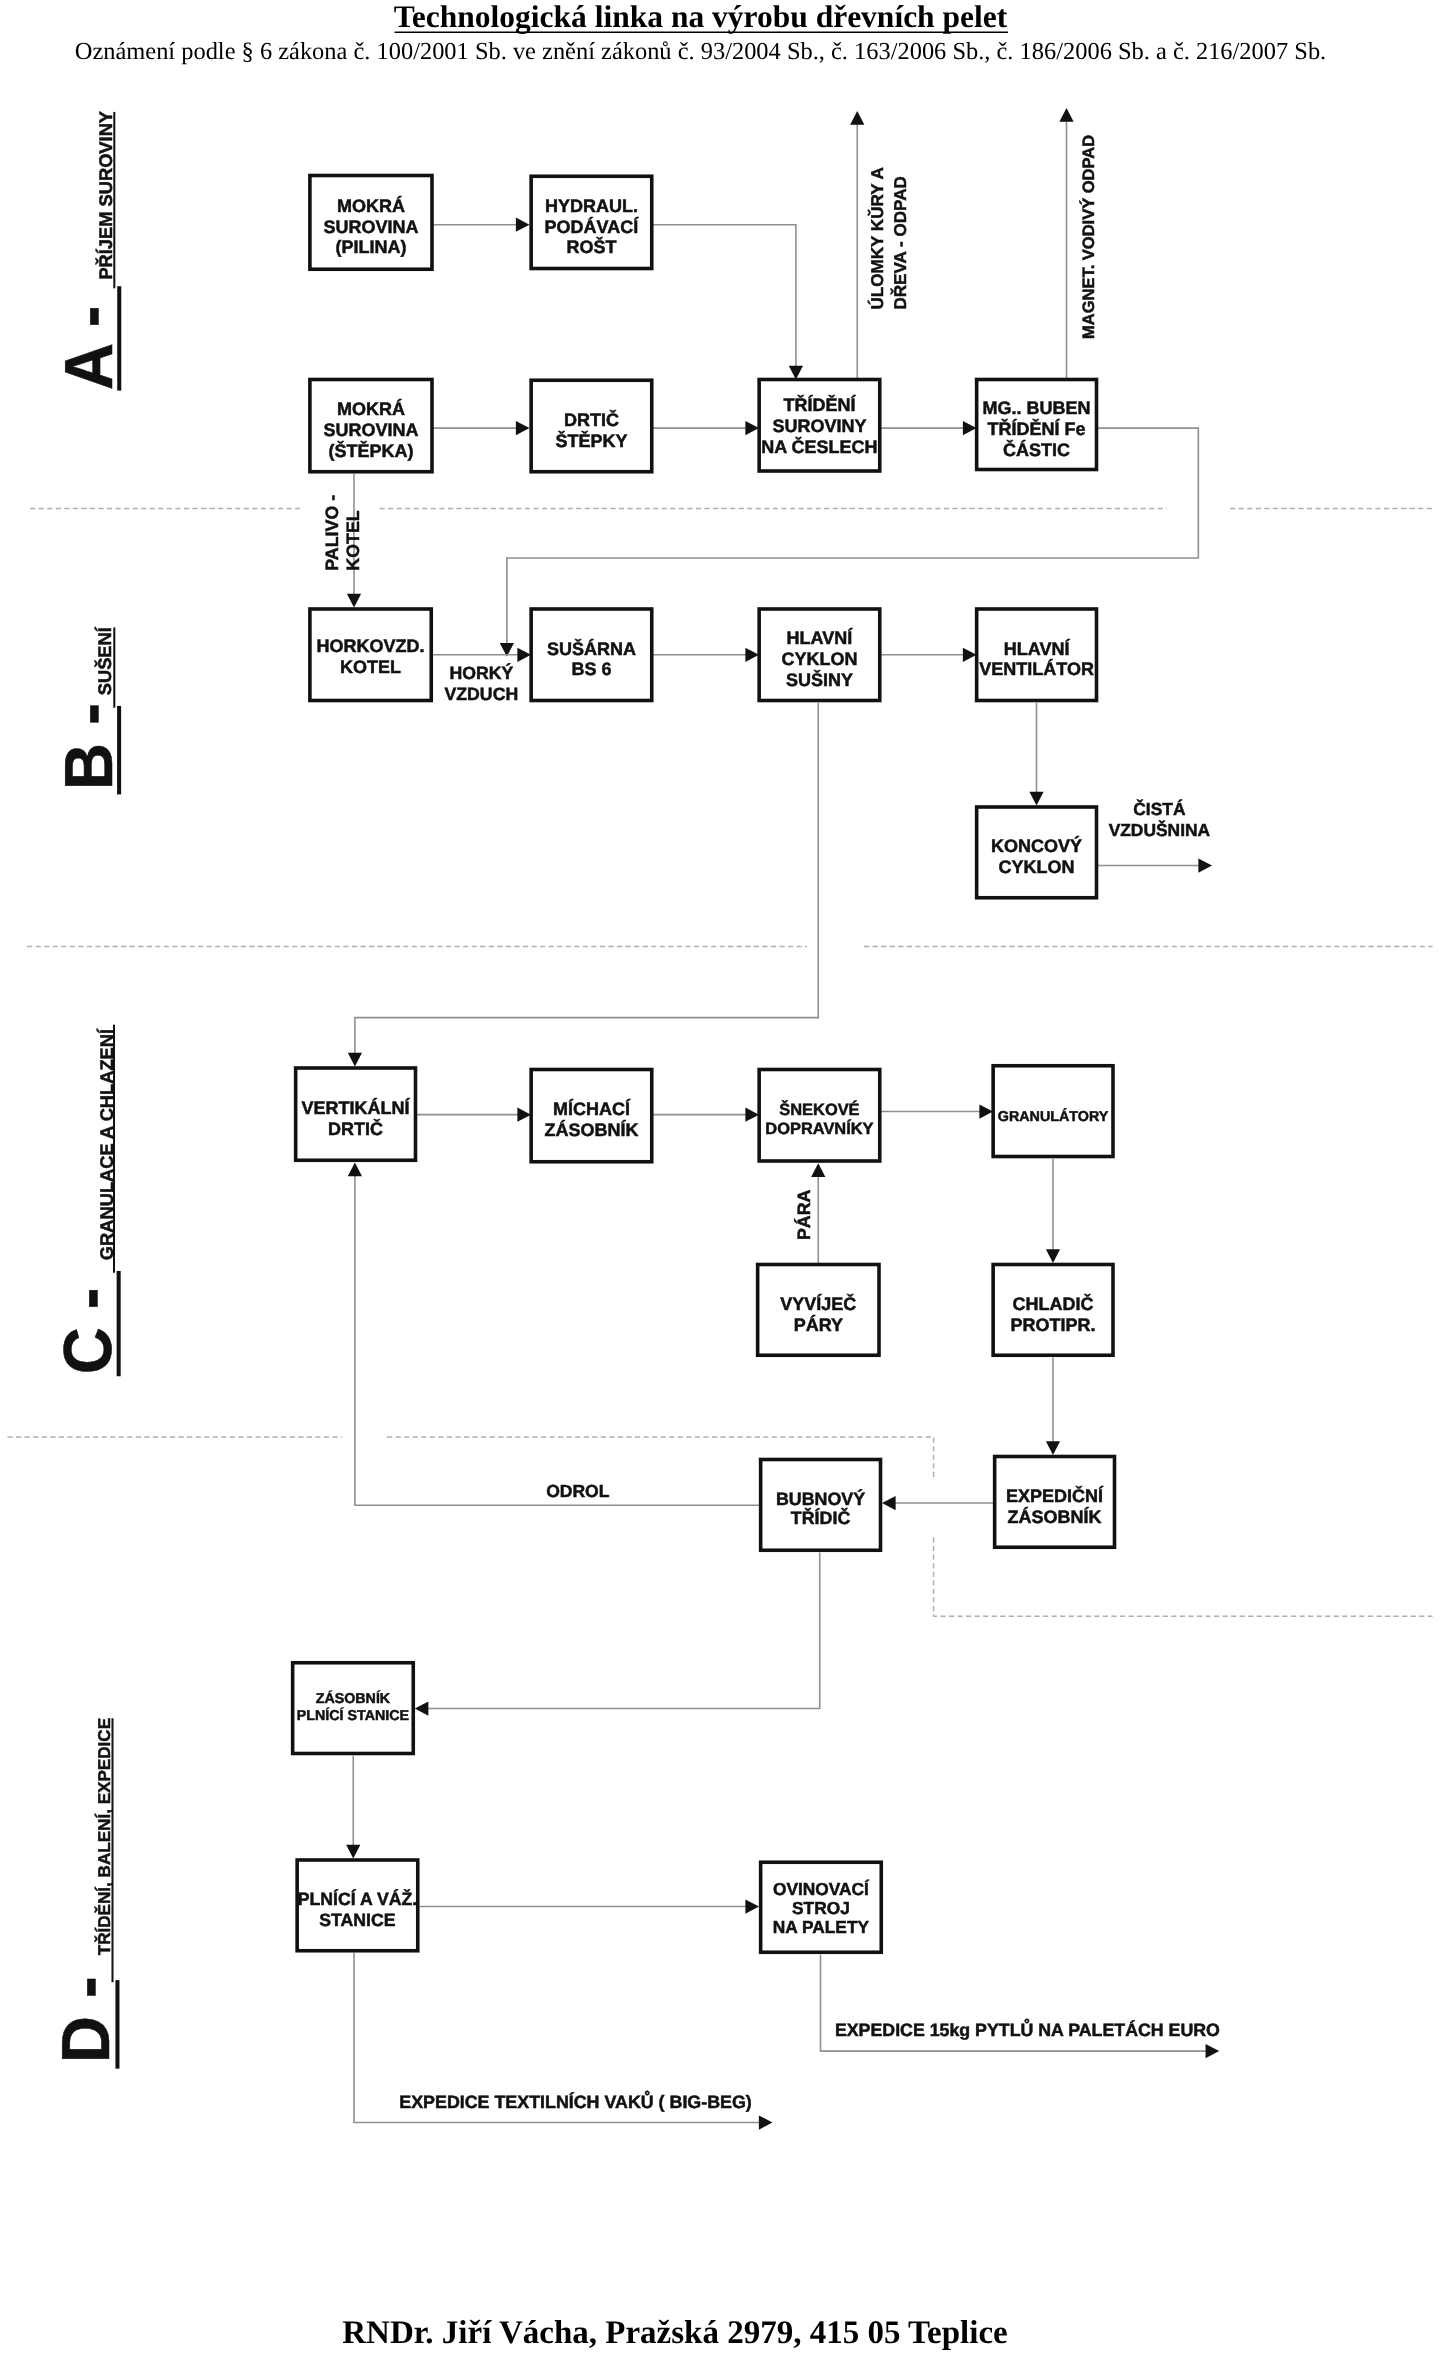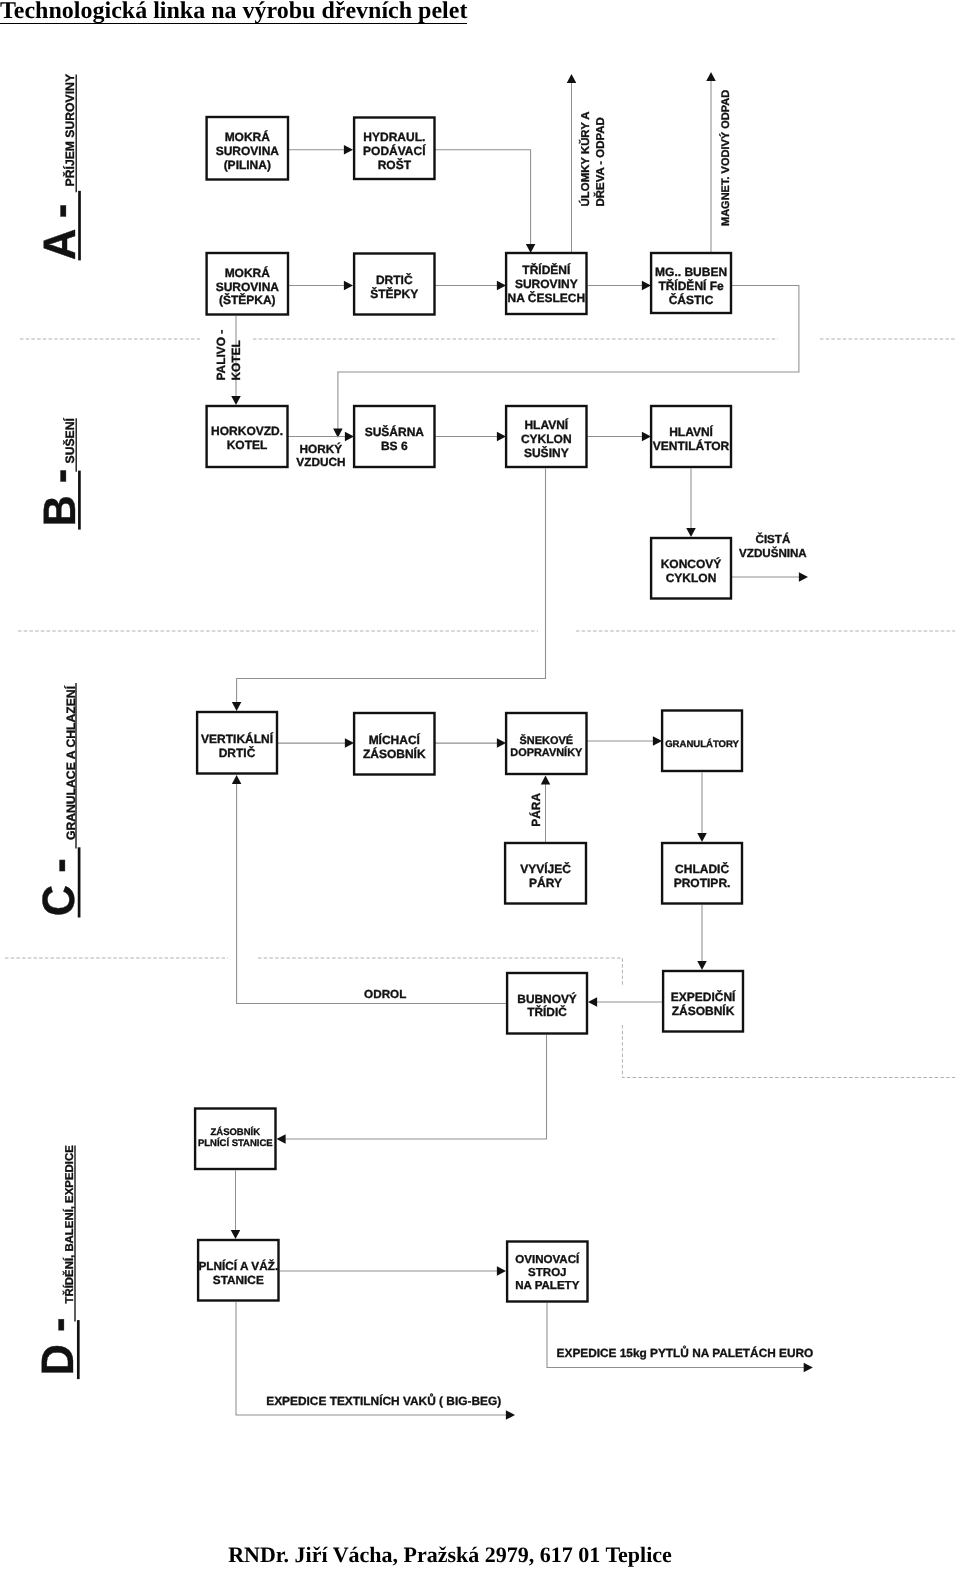--- a/index.html
+++ b/index.html
@@ -3,22 +3,22 @@
 <meta charset="utf-8">
 <title>Technologicka linka na vyrobu drevnich pelet</title>
 <style>
   html,body{margin:0;padding:0;background:#fff;}
   body{width:960px;height:1571px;position:relative;overflow:hidden;
        font-family:"Liberation Sans",sans-serif;color:#000;
        -webkit-font-smoothing:antialiased;text-rendering:geometricPrecision;}
   .page{position:absolute;left:0;top:0;width:960px;height:1571px;background:#fff;
       transform:translateZ(0);}
 
-  .hdr-title{position:absolute;left:0;top:1px;width:934px;
-     font-family:"Liberation Serif",serif;font-weight:bold;font-size:24px;line-height:20px;}
+  .hdr-title{position:absolute;left:0;top:1px;width:934px;text-align:center;
+     font-family:"Liberation Serif",serif;font-weight:bold;font-size:21px;line-height:20px;}
   .hdr-title u{text-decoration:none;border-bottom:1.7px solid #000;padding-bottom:0px;line-height:0.9;display:inline-block;}
   .hdr-sub{position:absolute;left:0;top:24px;width:934px;text-align:center;
      font-family:"Liberation Serif",serif;font-size:16.3px;line-height:19px;}
 
   .footer-text{position:absolute;left:0;top:1544px;width:900px;text-align:center;
      font-family:"Liberation Serif",serif;font-weight:bold;font-size:22px;line-height:22px;}
   .footer-num{position:absolute;left:0;top:1549px;width:928px;text-align:right;
      font-family:"Liberation Serif",serif;font-size:23px;line-height:22px;}
 
   svg.diagram{position:absolute;left:0;top:0;overflow:visible;}
@@ -32,20 +32,21 @@
   svg.diagram .ftxt{}
   svg.diagram .seclab{}
   svg.diagram .secbig{}
   svg.diagram .secrule{stroke:#111;fill:none;}
 </style>
 </head>
 <body>
 
 <div class="page">
   <div class="hdr-title"><u>Technologická linka na výrobu dřevních pelet</u></div>
+  <div class="hdr-sub">Oznámení podle § 6 zákona č. 100/2001 Sb. ve znění zákonů č. 93/2004 Sb., č. 163/2006 Sb., č. 186/2006 Sb. a č. 216/2007 Sb.</div>
 
   <svg class="diagram" id="diag" width="960" height="1571" viewBox="0 0 960 1571">
       <g>
         <polyline class="lnd" points="20,339 200,339"></polyline>
       </g>
       <g>
         <polyline class="lnd" points="253,339 778,339"></polyline>
       </g>
       <g>
         <polyline class="lnd" points="820,339 955,339"></polyline>
@@ -343,14 +344,14 @@
         <text class="seclab" font-size="12.2" transform="translate(75,840.1) rotate(-90)" x="0" y="0" text-anchor="start">GRANULACE  A  CHLAZENÍ</text>
       </g>
       <g>
         <line class="secrule" stroke-width="2.7" x1="78.3" y1="1320.1" x2="78.3" y2="1379.1"></line>
         <line class="secrule" stroke-width="1.35" stroke="#6d6d6d" x1="75" y1="1145.5" x2="75" y2="1321.5"></line>
         <text class="secbig" font-size="43.4" transform="translate(72.8,1375.4) rotate(-90) scale(1,1.045)" x="0" y="0" text-anchor="start">D   -</text>
         <text class="seclab" font-size="11.4" transform="translate(73,1303.5) rotate(-90)" x="0" y="0" text-anchor="start">TŘÍDĚNÍ, BALENÍ, EXPEDICE</text>
       </g>
     </svg>
 
-  <div class="footer-text">RNDr. Jiří Vácha, Pražská 2979, 617 01 Teplice</div>
+  <div class="footer-text">RNDr. Jiří Vácha, Pražská 2979, 415 05 Teplice</div>
 </div>
 
 </body></html>

